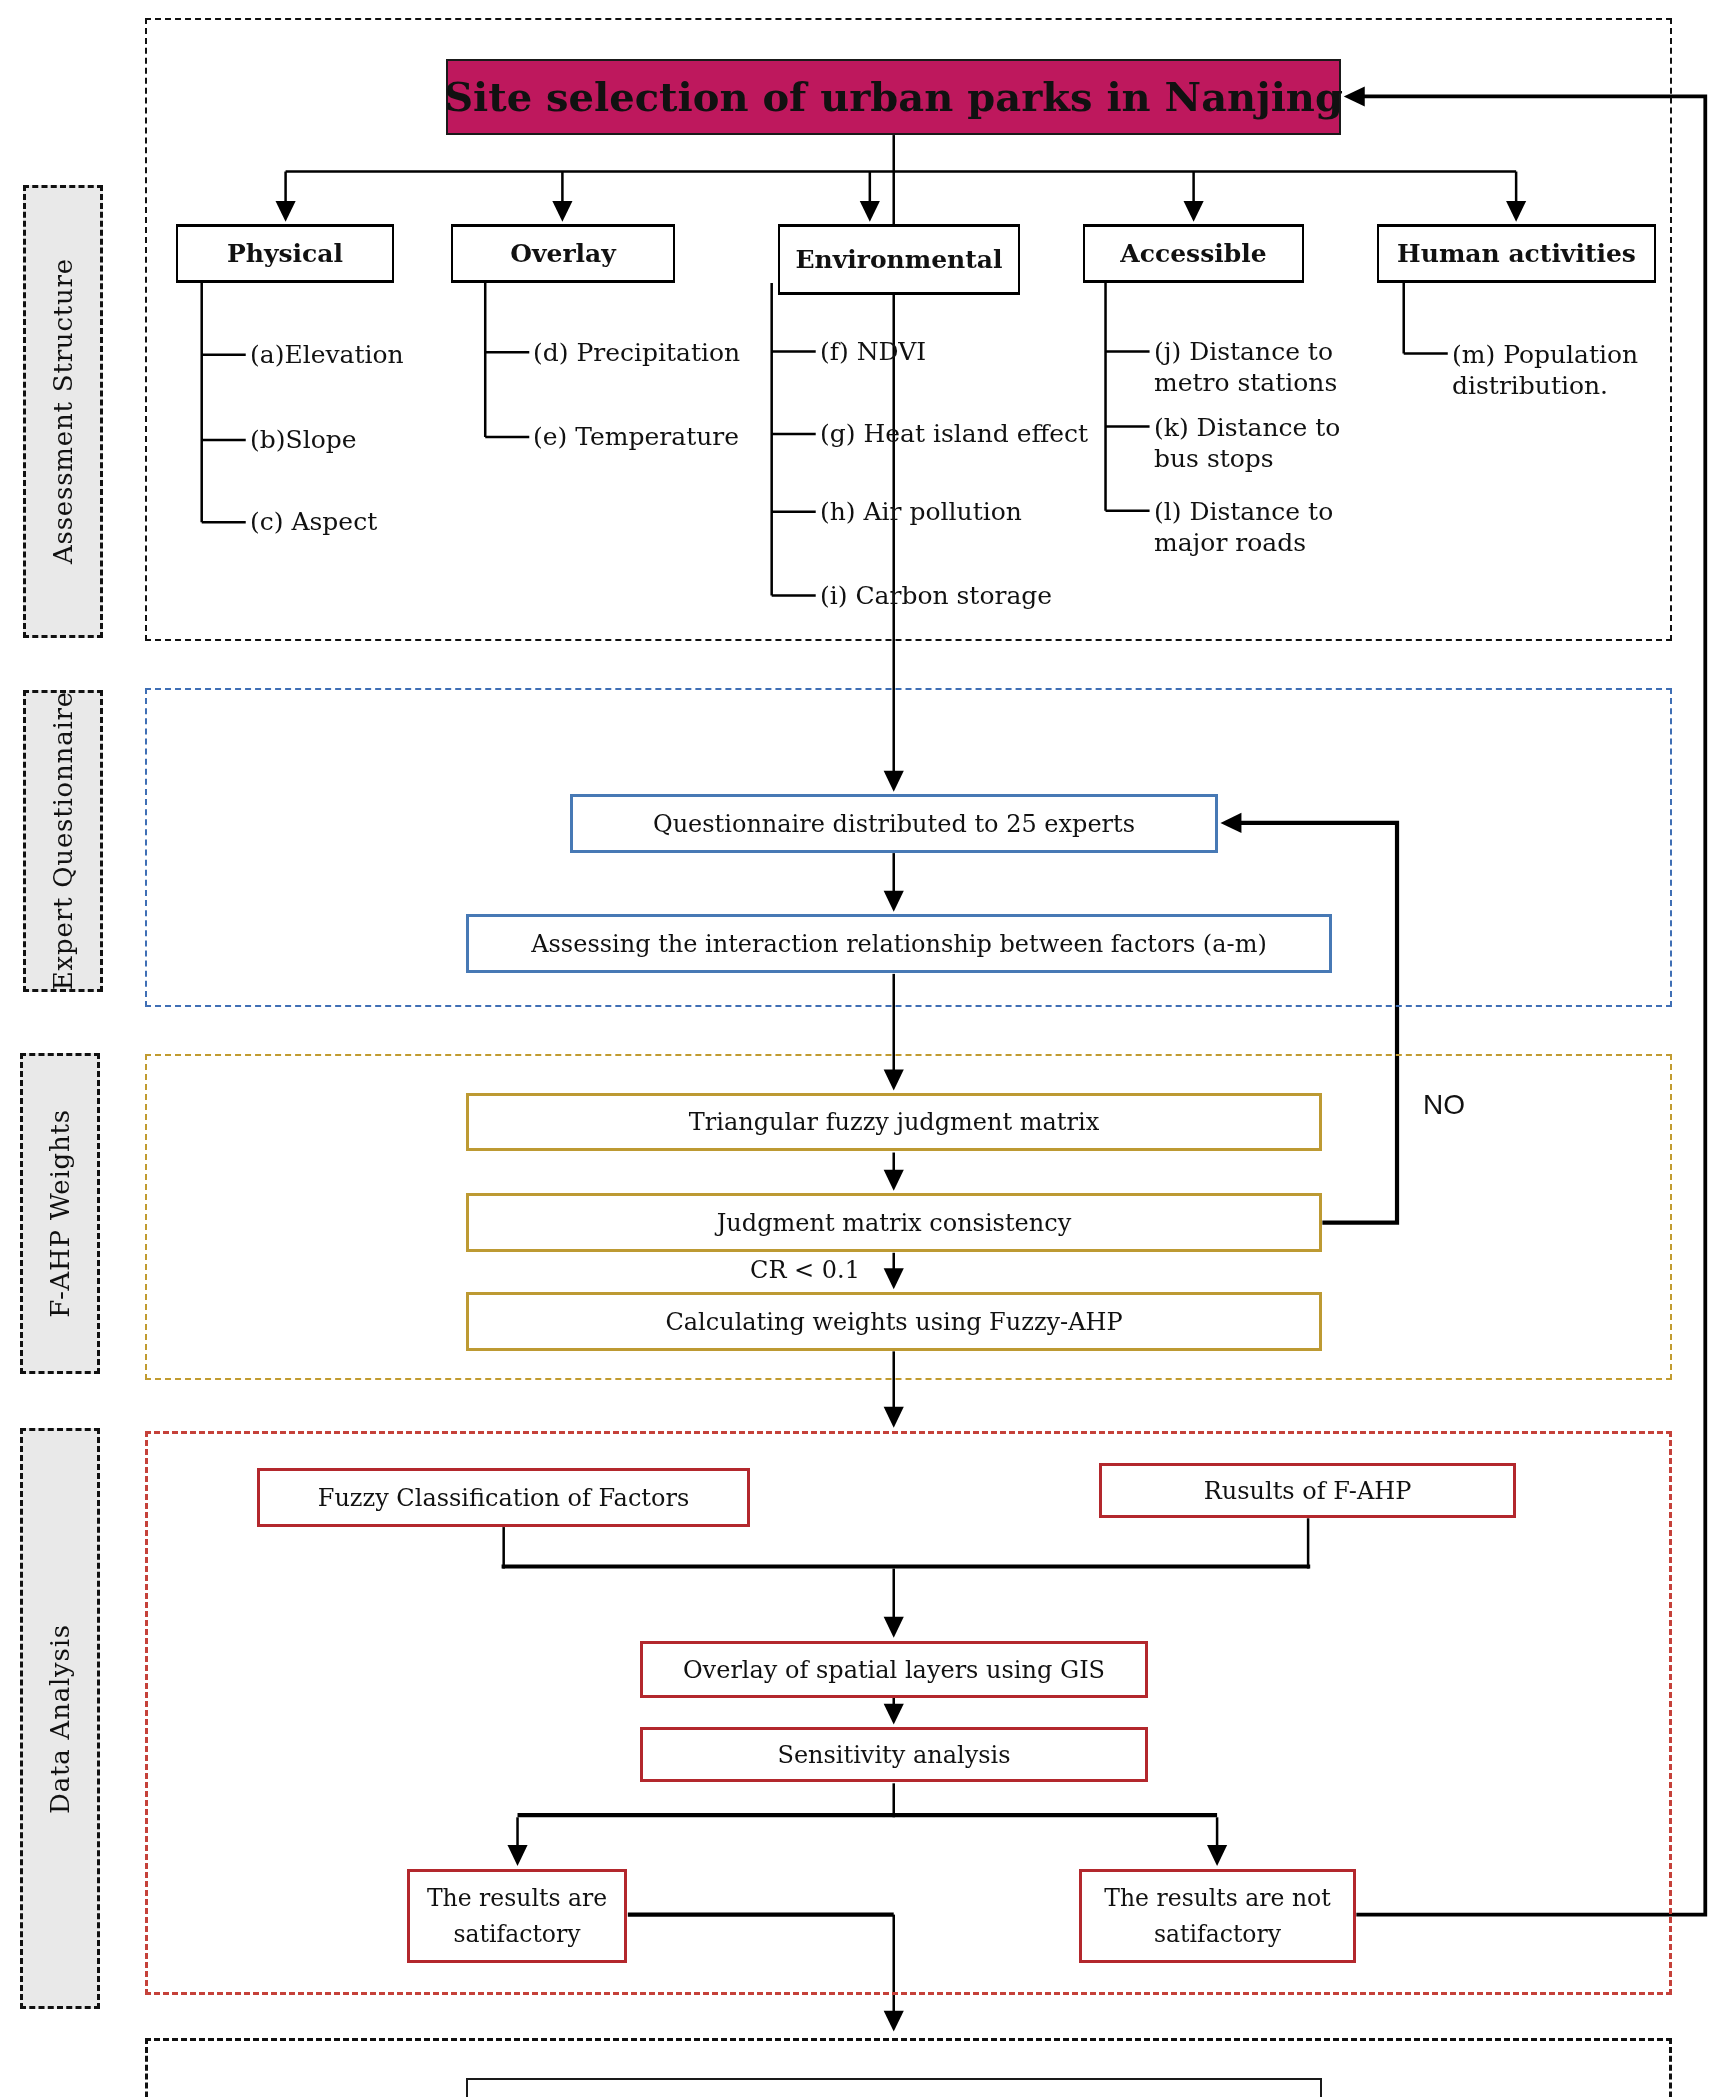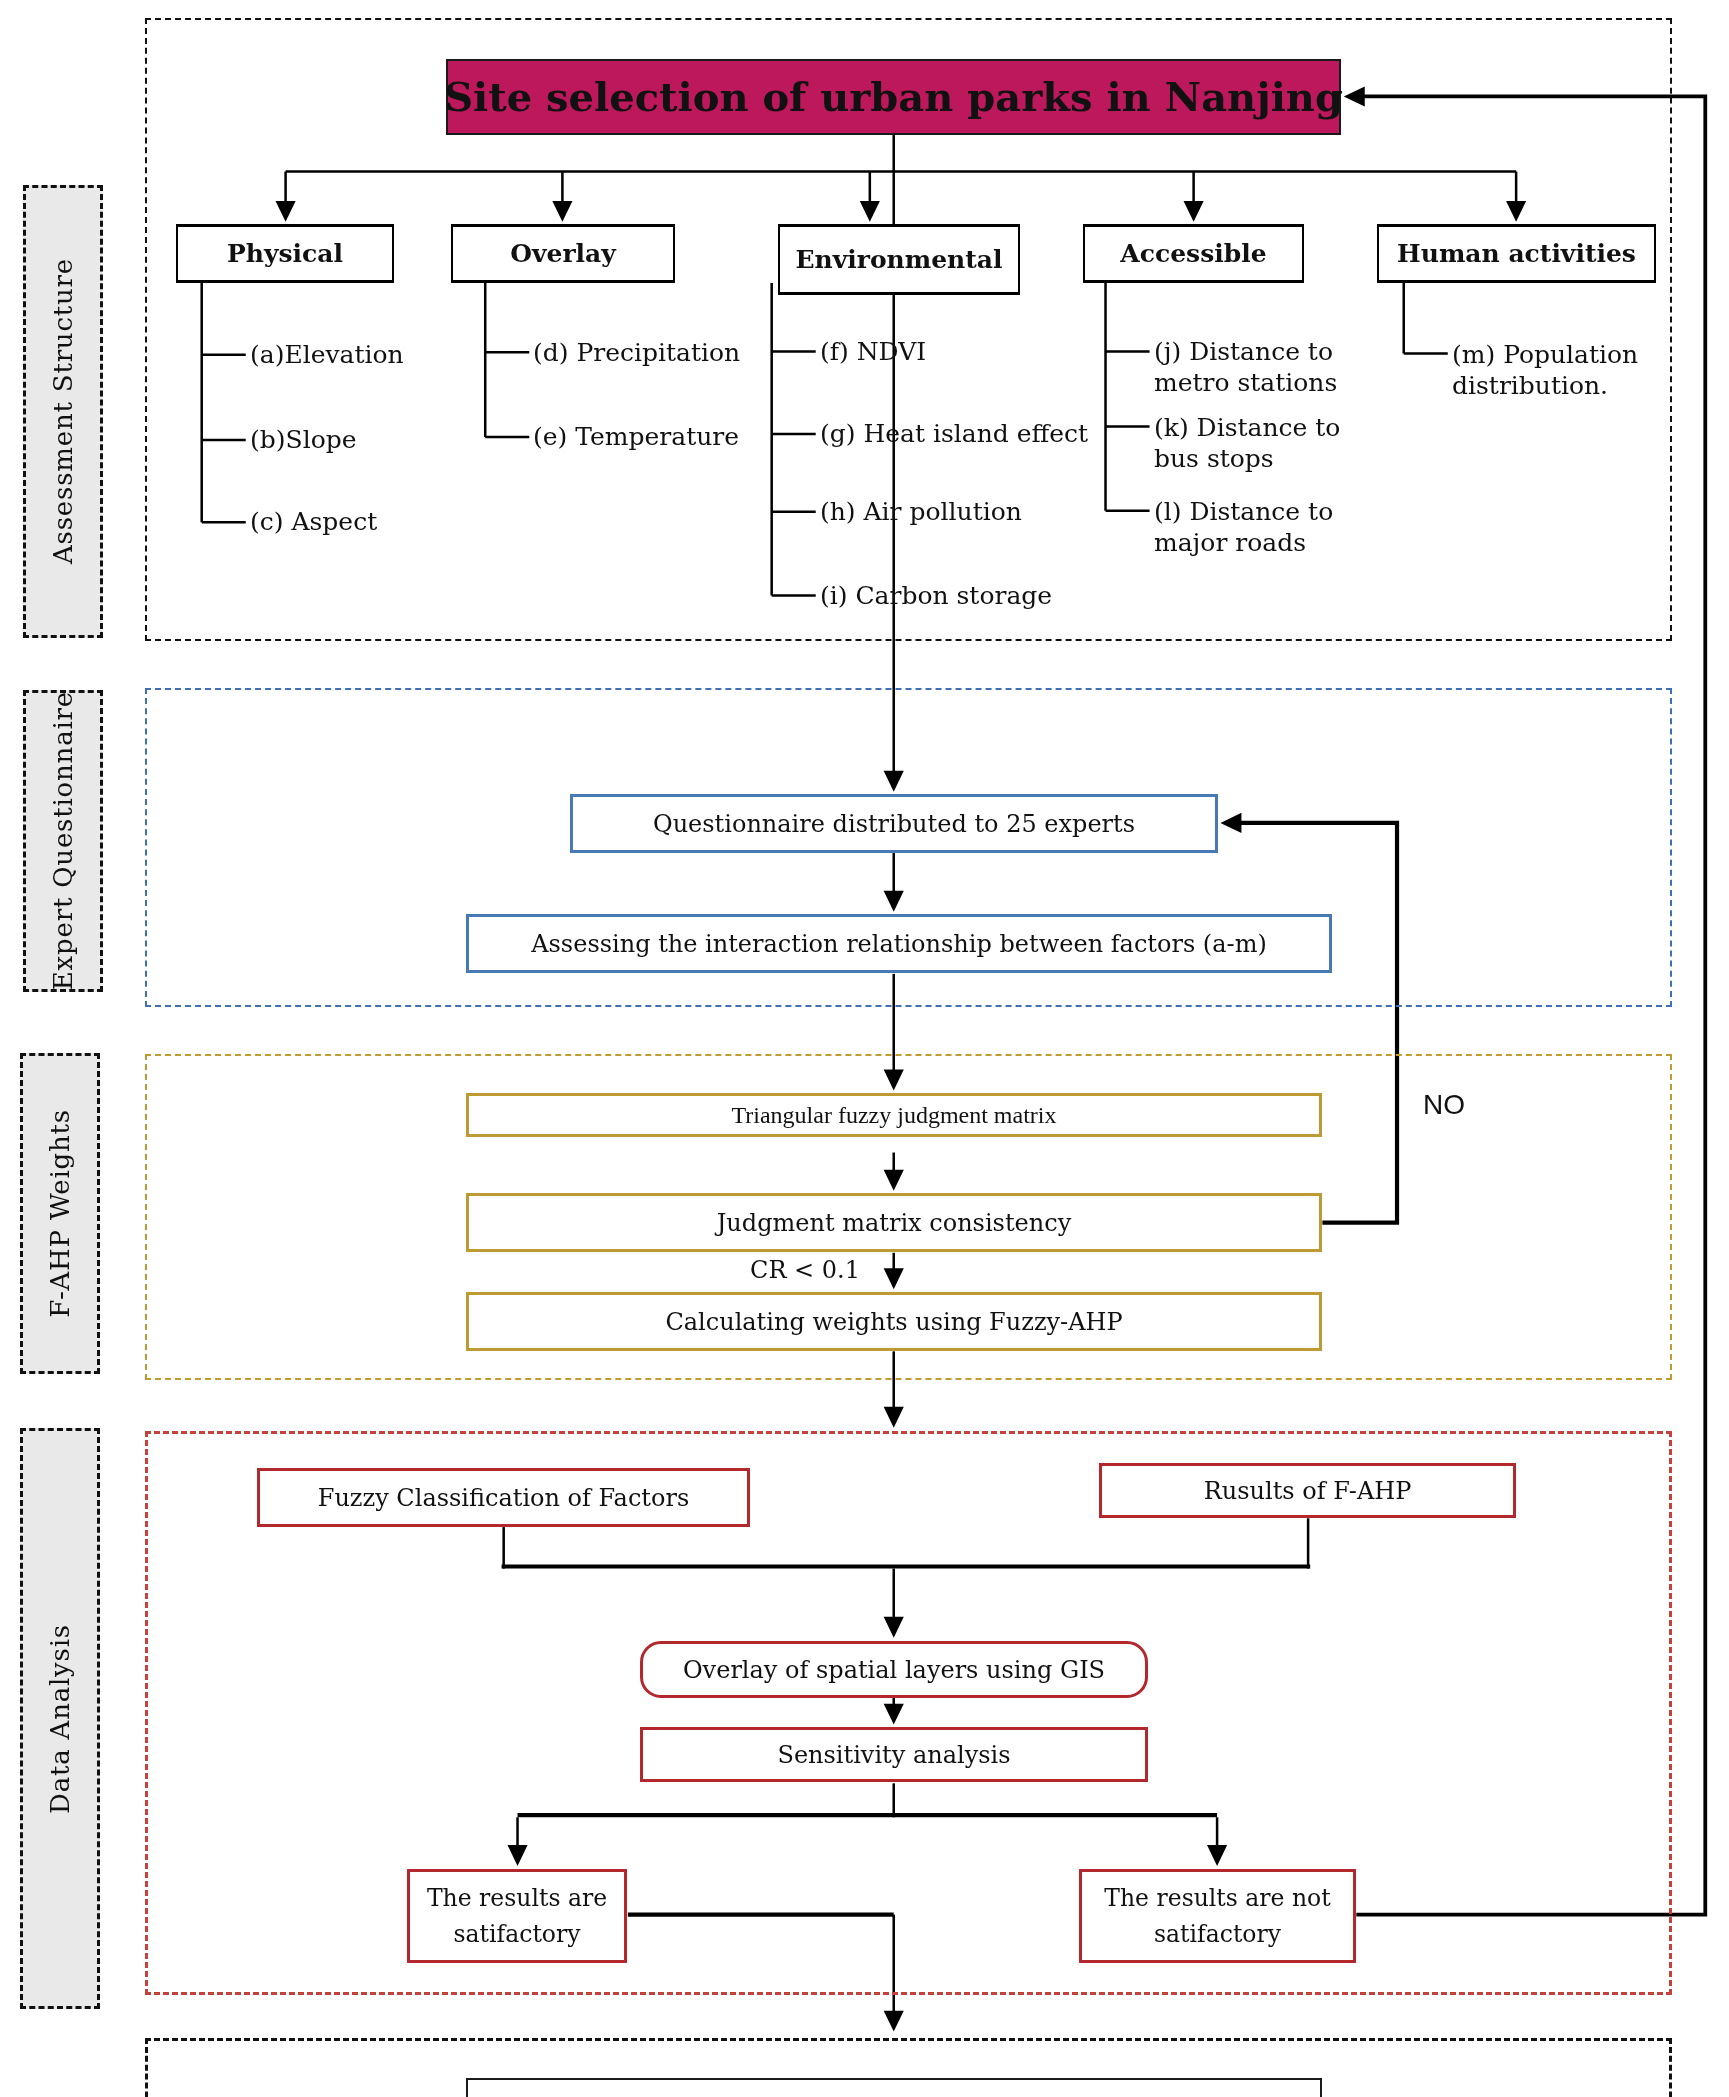--- a/index.html
+++ b/index.html
@@ -52,26 +52,26 @@
   .factor {
     position: absolute; font-size: 25px; line-height: 34px; white-space: nowrap;
   }
   .factor.wrap { white-space: normal; line-height: 31px; }
   .blue  { border: 3.4px solid #4779b5; }
   .gold  { border: 3.4px solid #bd9a33; }
   .red   { border: 3.8px solid #b3282d; text-align: center; }
   .blackbx { border: 2.9px solid #1a1a1a; }
   .bx-q   { left: 570px; top: 794px; width: 648px; height: 59px; }
   .bx-a   { left: 466px; top: 914px; width: 866px; height: 59px; }
-  .bx-g1  { left: 466px; top: 1093px; width: 856px; height: 44px; font-family: Liberation Serif, serif; }
+  .bx-g1  { left: 466px; top: 1093px; width: 856px; height: 58px; }
   .bx-g2  { left: 466px; top: 1193px; width: 856px; height: 59px; }
   .bx-g3  { left: 466px; top: 1292px; width: 856px; height: 59px; }
   .bx-ra  { left: 257px;  top: 1468px; width: 493px; height: 59px; }
   .bx-rb  { left: 1099px; top: 1463px; width: 417px;  height: 55px; }
-  .bx-rc  { left: 640px; top: 1641px; width: 508px; height: 57px; border-radius: 21px; }
+  .bx-rc  { left: 640px; top: 1641px; width: 508px; height: 57px; }
   .bx-rd  { left: 640px; top: 1727px; width: 508px; height: 55px; }
   .bx-re  { left: 407px;  top: 1869px; width: 220px;  height: 94px; font-size: 23.5px; line-height: 36px; }
   .bx-rf  { left: 1079px; top: 1869px; width: 277px;  height: 94px; font-size: 23.5px; line-height: 36px; }
   .bx-b1  { left: 466px; top: 2078px; width: 856px; height: 59px; }
   .cr-label {
     position: absolute; left: 684px; top: 1256px; width: 176px;
     text-align: right; font-size: 24px; white-space: nowrap;
   }
   .no-label {
     position: absolute; left: 1423px; top: 1089px;

